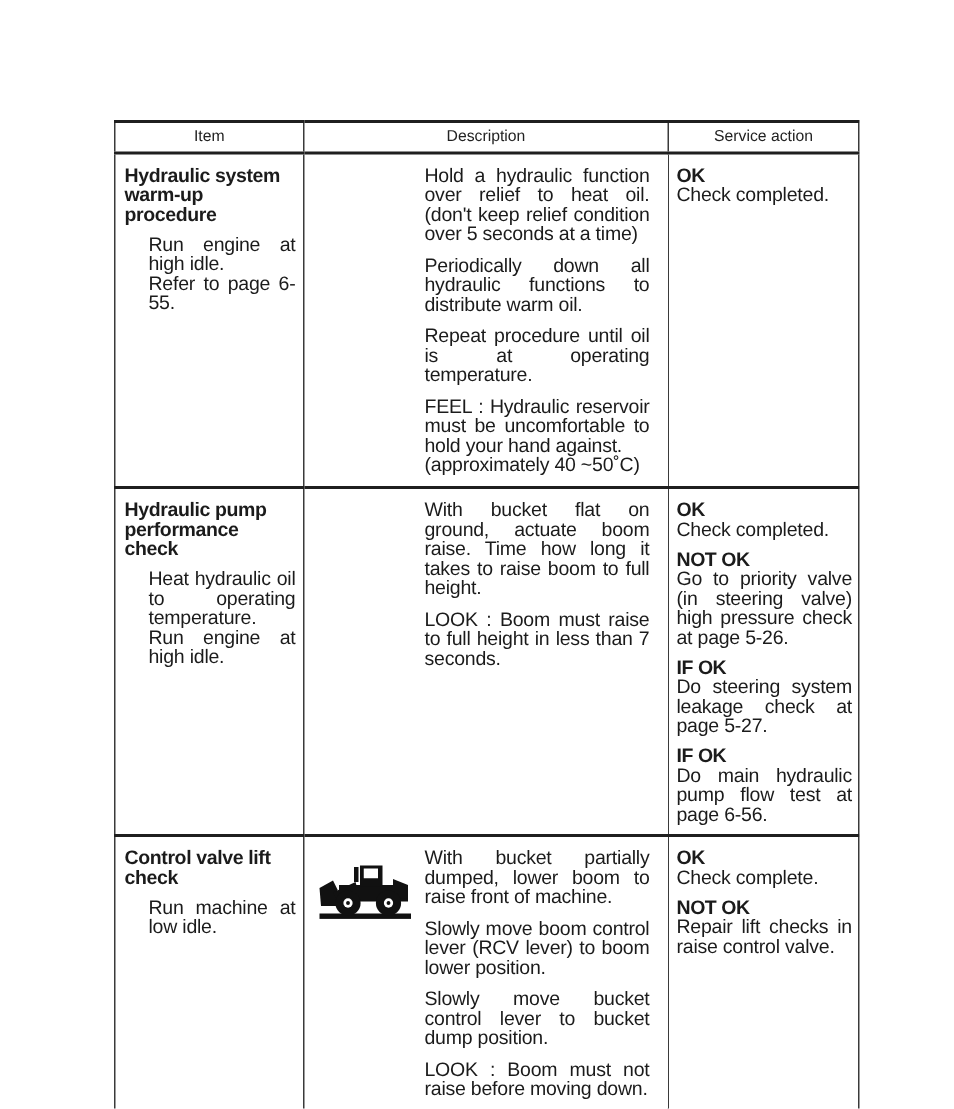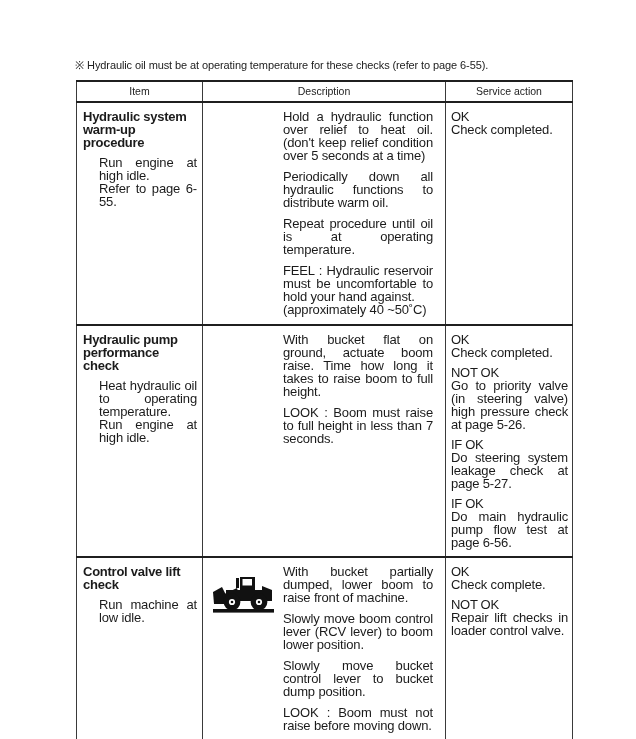--- a/index.html
+++ b/index.html
@@ -36,32 +36,31 @@
   .item-cell{padding:7px 5px 0 6px;}
   .desc-cell{padding:7px 12px 0 80px;position:relative;}
   .service-cell{padding:7px 4px 0 5px;}
   .b{font-weight:normal;}
   .item-title{
     font-weight:bold;letter-spacing:-0.25px;margin:0 0 7px 0;
   }
   .item-line{text-align:justify;padding-left:16px;}
   .para{margin:0 0 8px 0;text-align:justify;}
   .sblock{margin:0 0 7px 0;}
-  .slabel{font-weight:normal;letter-spacing:-0.3px;}
+  .slabel{font-weight:bold;letter-spacing:-0.3px;}
   .stext{text-align:justify;}
   .loader-wrap{
     position:absolute;left:9px;top:15px;width:64px;height:42px;
   }
   .loader-svg{width:100%;height:100%;display:block;}
 </style>
 </head>
 <body>
 
 <div class="page">
-  <div class="note">※ Hydraulic oil must be at operating temperature for these checks (refer to page 6-55).</div>
 
   <table class="checks">
     <colgroup>
       <col class="c-item">
         <col class="c-desc">
         <col class="c-serv">
     </colgroup>
     <thead>
       <tr>
         <th>Item</th>
@@ -148,19 +147,19 @@
             <div class="para"><span class="b">LOOK</span><span> : </span><span>Boom must not raise before moving down.</span></div>
             <div class="para"><span>Bucket must not rollback before dumping.</span></div>
           </td>
           <td class="service-cell">
             <div class="sblock">
               <div class="slabel">OK</div>
               <div class="stext">Check complete.</div>
             </div>
             <div class="sblock">
               <div class="slabel">NOT OK</div>
-              <div class="stext">Repair lift checks in loader control valve.</div>
+              <div class="stext">Repair lift checks in raise control valve.</div>
             </div>
           </td>
         </tr>
       </tbody>
   </table>
 </div>
 
 </body></html>

